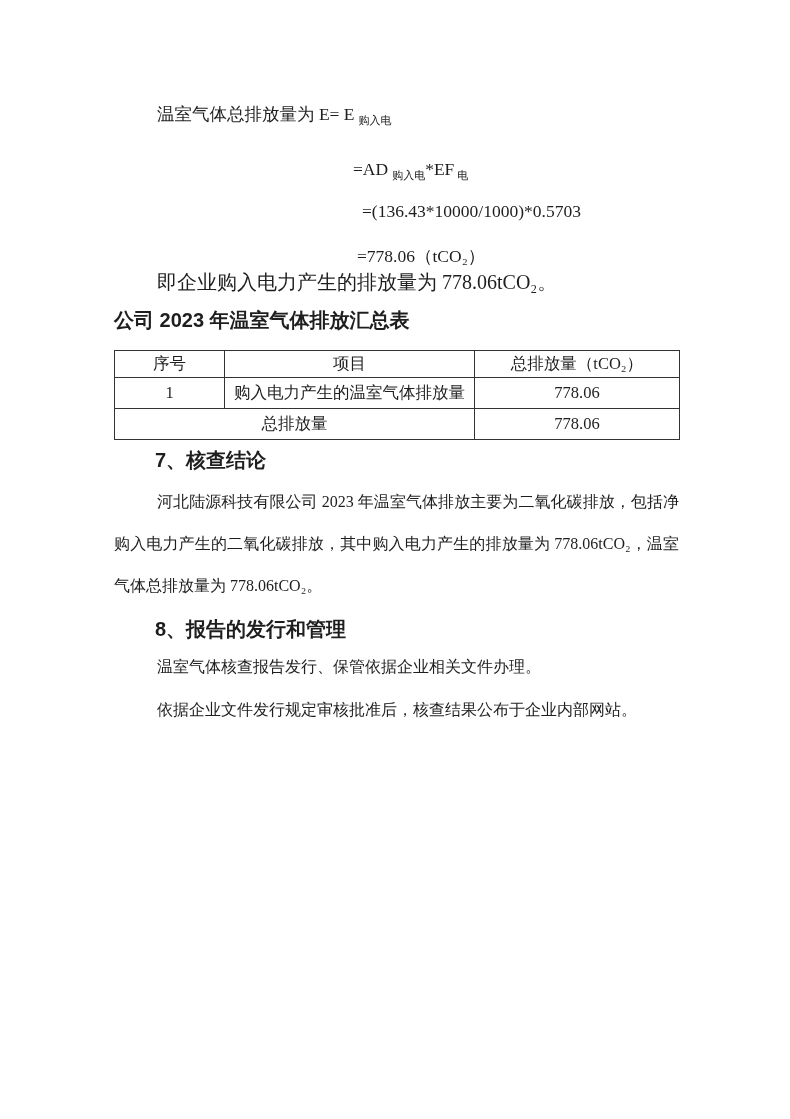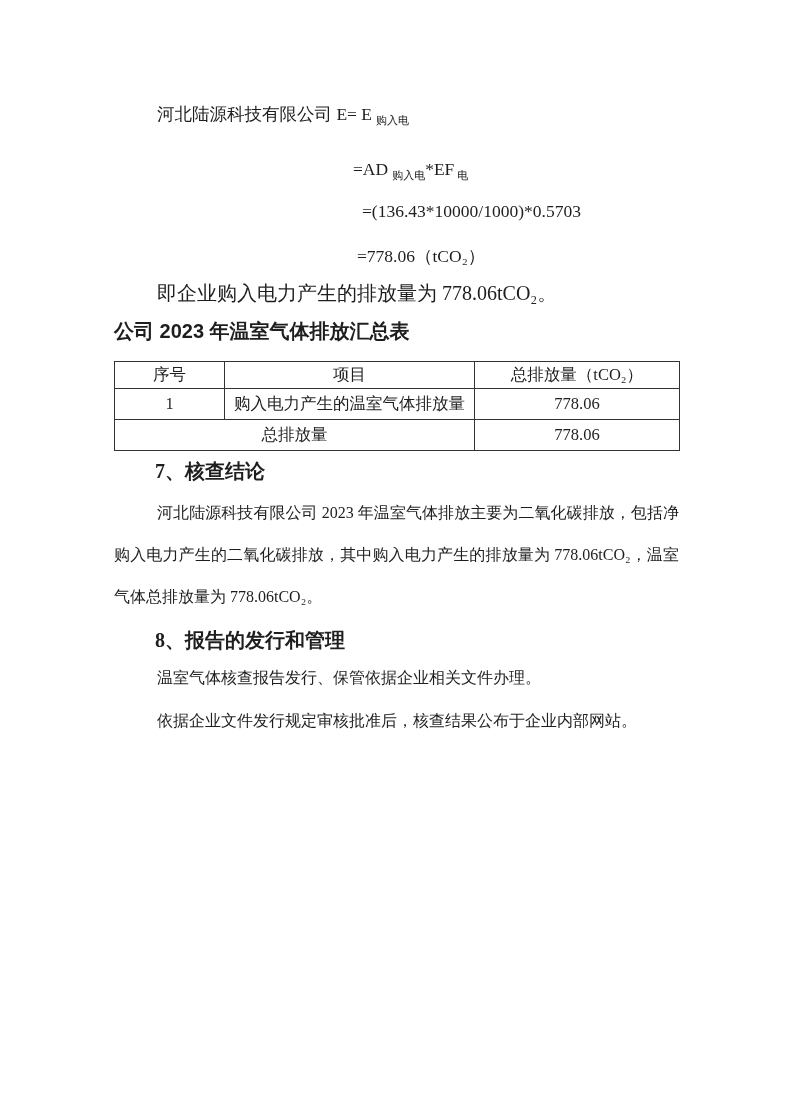--- a/index.html
+++ b/index.html
@@ -31,21 +31,21 @@
   .f3 { padding-left: 248px; margin-top: 14px; }
   .f4 { padding-left: 243px; margin-top: 23px; }
   .fsub {
     font-size: 11px;
     vertical-align: -4px;
     margin-left: 4px;
   }
   .fsub.tight { margin-left: 3px; }
   
   .body-line { font-size: 20px; line-height: 26px; }
-  .intro { margin-top: 13px; text-indent: 43px; }
+  .intro { margin-top: 2px; text-indent: 43px; }
   .tbl-title {
     margin-top: 12px;
     font-family: "Liberation Sans", "DejaVu Sans", sans-serif;
     font-weight: 700;
     font-size: 20px;
     line-height: 26px;
     text-align: left;
   }
   
   .sum-table {
@@ -63,21 +63,21 @@
     padding: 0;
     margin-left: 11px;
   }
   .sum-table thead th { height: 27px; }
   .sum-table tbody td { height: 31px; }
   .col-no  { width: 110px; }
   .col-item{ width: 250px; }
   .col-val { width: 205px; }
   
   .sec-h {
-    font-family: Liberation Serif, serif;
+    font-family: Liberation Sans, sans-serif;
     font-weight: 700;
     font-size: 20px;
     line-height: 26px;
     padding-left: 41px;
   }
   .h7 { margin-top: 7px; }
   .h8 { margin-top: 9px; }
   .para {
     font-size: 16px;
     line-height: 42px;
@@ -88,21 +88,21 @@
   .p8a { margin-top: 4px; text-align: left; }
   .p8b { margin-top: 1px; }
 </style>
 </head>
 <body>
 
 <div class="page">
   <div class="content">
 
     <div class="formula f1">
-      <span>河北陆源科技有限公司 E= E</span><span class="fsub">购入电</span>
+      <span>温室气体总排放量为 E= E</span><span class="fsub">购入电</span>
     </div>
 
     <div class="formula f2">
       <span>=AD</span><span class="fsub">购入电</span><span>*EF</span><span class="fsub tight">电</span>
     </div>
 
     <div class="formula f3">=(136.43*10000/1000)*0.5703</div>
 
     <div class="formula f4">=778.06（tCO₂）</div>
 

